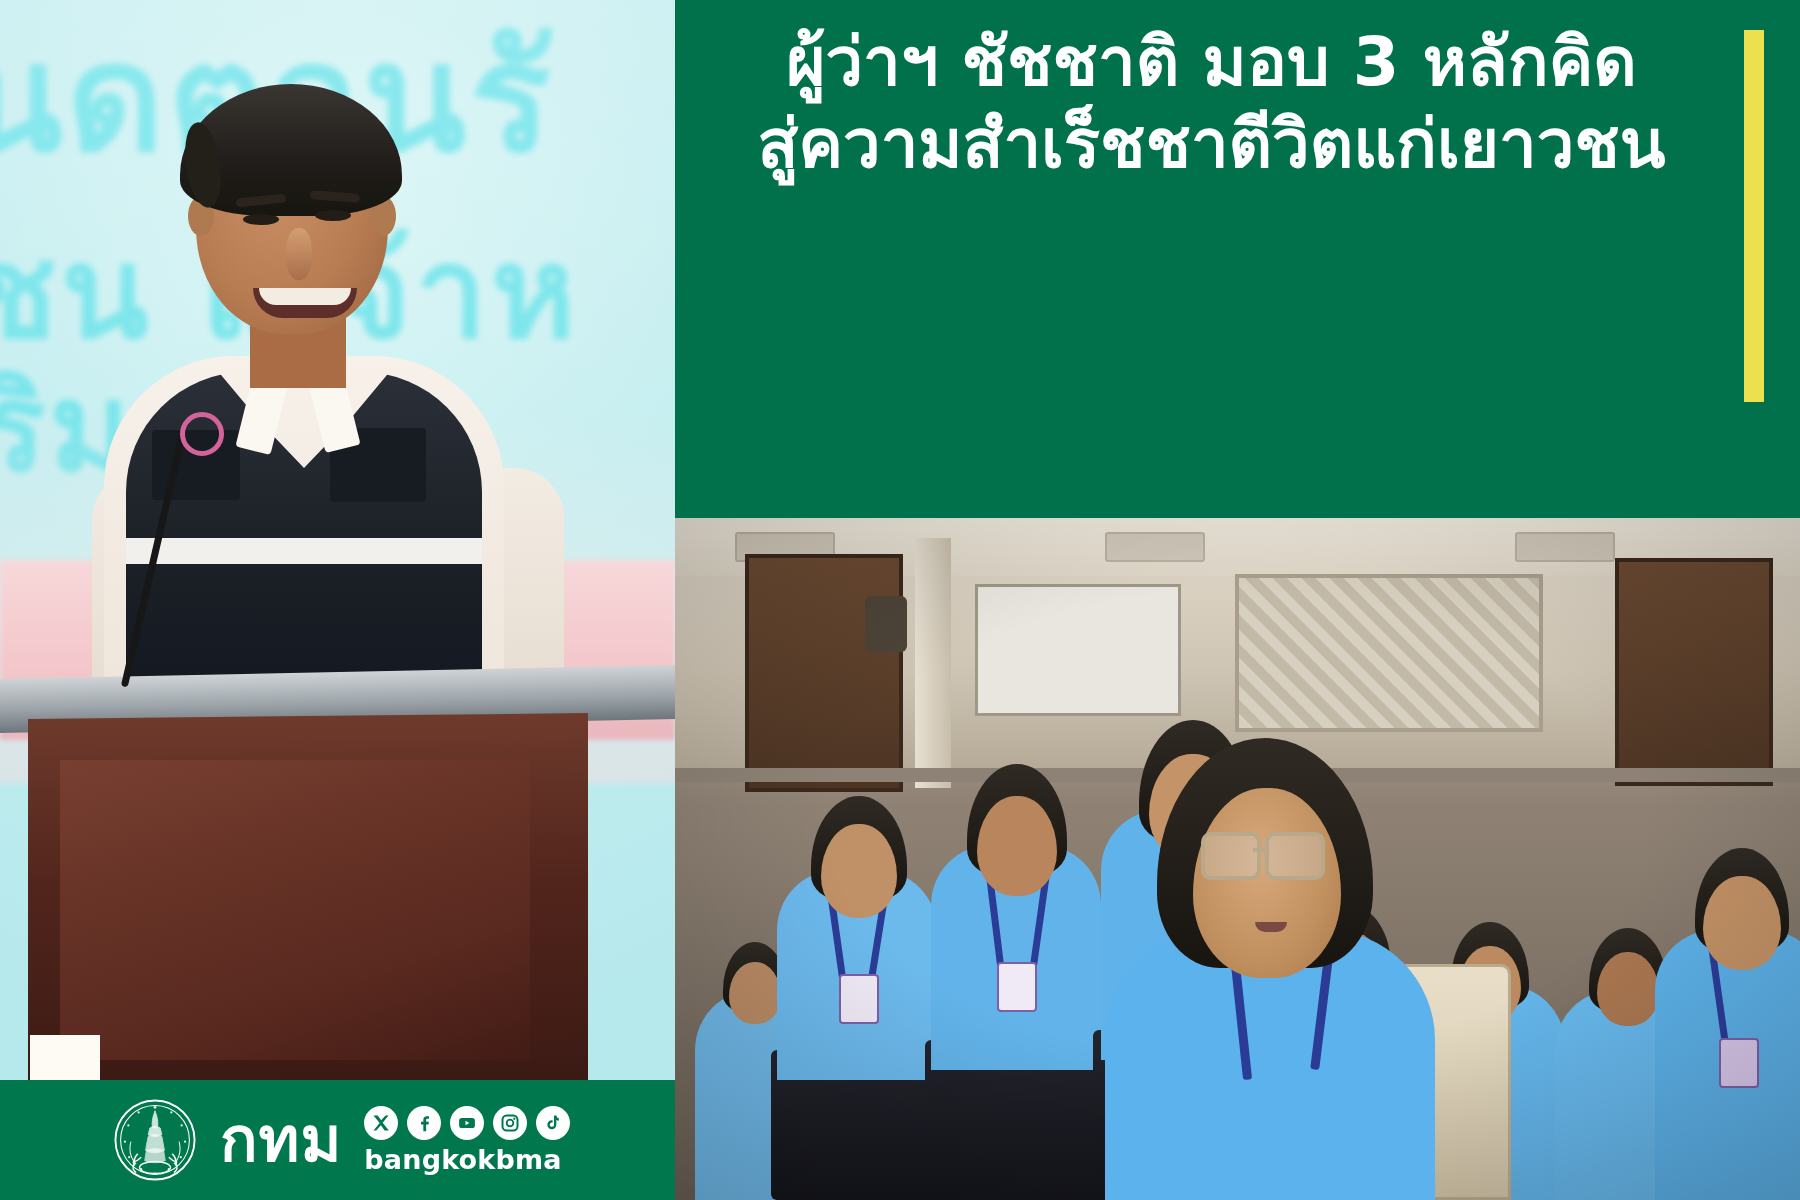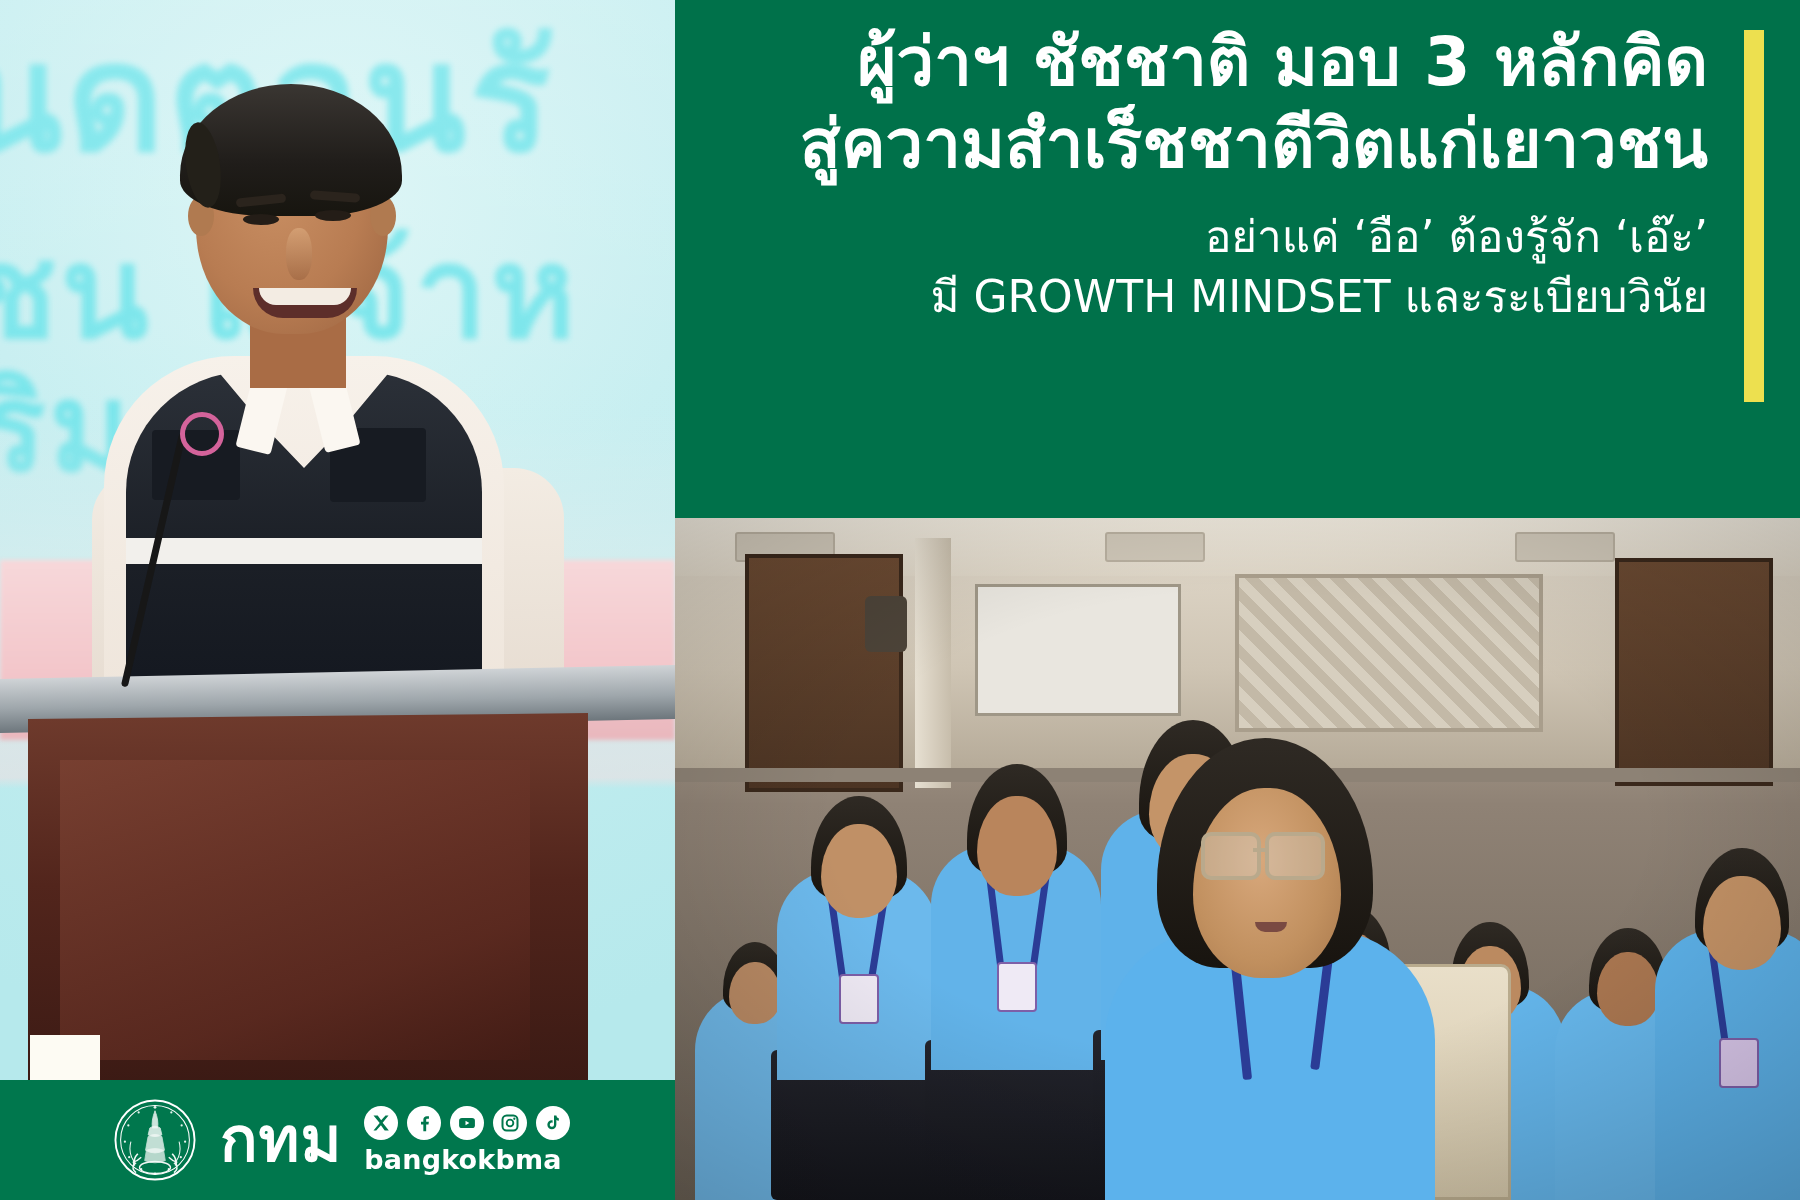--- a/index.html
+++ b/index.html
@@ -165,21 +165,21 @@
   }
   #accent-bar{
     position:absolute;right:36px;top:30px;width:20px;height:372px;
     background:#ede04f;
   }
   #headline-inner{
     position:absolute;left:40px;top:22px;right:92px;
   }
   .h-line{
     color:#ffffff;font-weight:700;font-size:67px;line-height:1.22;
-    font-family:"DejaVu Sans",sans-serif;text-align:right;white-space:nowrap;
+    font-family:"DejaVu Sans",sans-serif;text-align:center;white-space:nowrap;
   }
   .sub-line{
     color:#ffffff;font-weight:400;font-size:44px;line-height:1.35;
     font-family:"DejaVu Sans",sans-serif;text-align:right;white-space:nowrap;
   }
   #sub-wrap{margin-top:22px;}
 
   
   #audience-photo{
     position:absolute;left:675px;top:518px;width:1125px;height:682px;
@@ -347,24 +347,20 @@
         <div id="handle">bangkokbma</div>
       </div>
     </div>
   </div>
 
   <div id="headline-panel">
     <div id="accent-bar"></div>
     <div id="headline-inner">
       <div class="h-line">ผู้ว่าฯ ชัชชาติ มอบ 3 หลักคิด</div>
       <div class="h-line">สู่ความสำเร็ชชาตีวิตแก่เยาวชน</div>
-      <div id="sub-wrap">
-        <div class="sub-line">อย่าแค่ ‘อือ’ ต้องรู้จัก ‘เอ๊ะ’</div>
-        <div class="sub-line">มี GROWTH MINDSET และระเบียบวินัย</div>
-      </div>
     </div>
   </div>
 
   <div id="audience-photo">
     <div class="room-wall"></div>
     <div class="room-ceil"></div>
     <div class="vent" style="left:60px"></div>
     <div class="vent" style="left:430px"></div>
     <div class="vent" style="left:840px"></div>
     <div class="door"></div>

